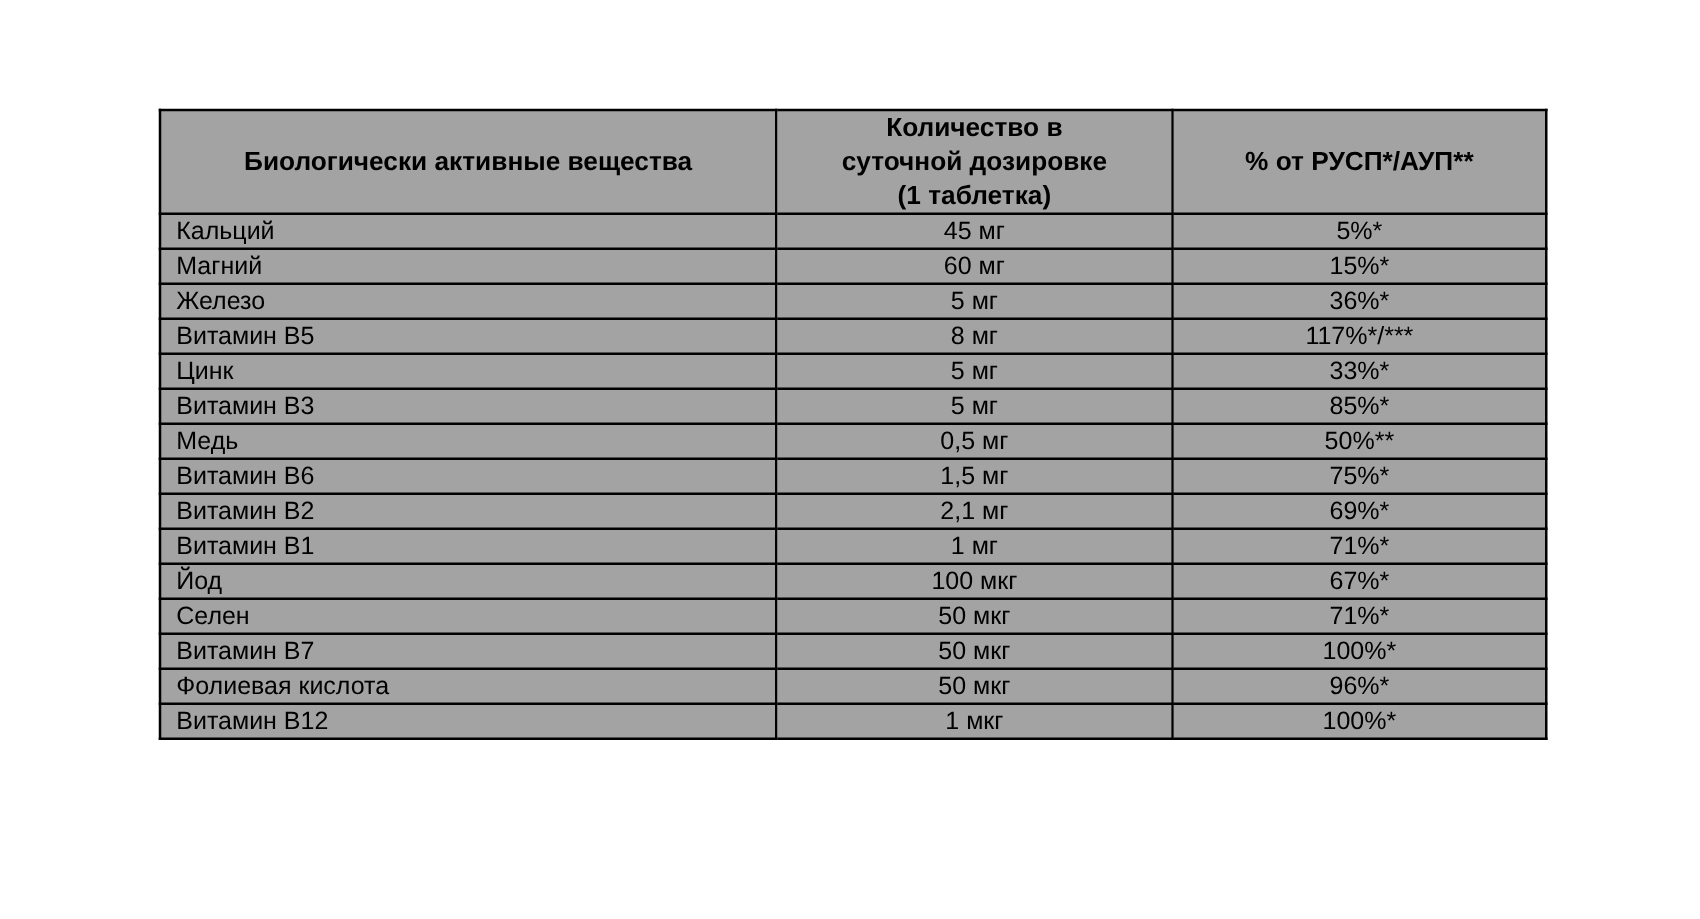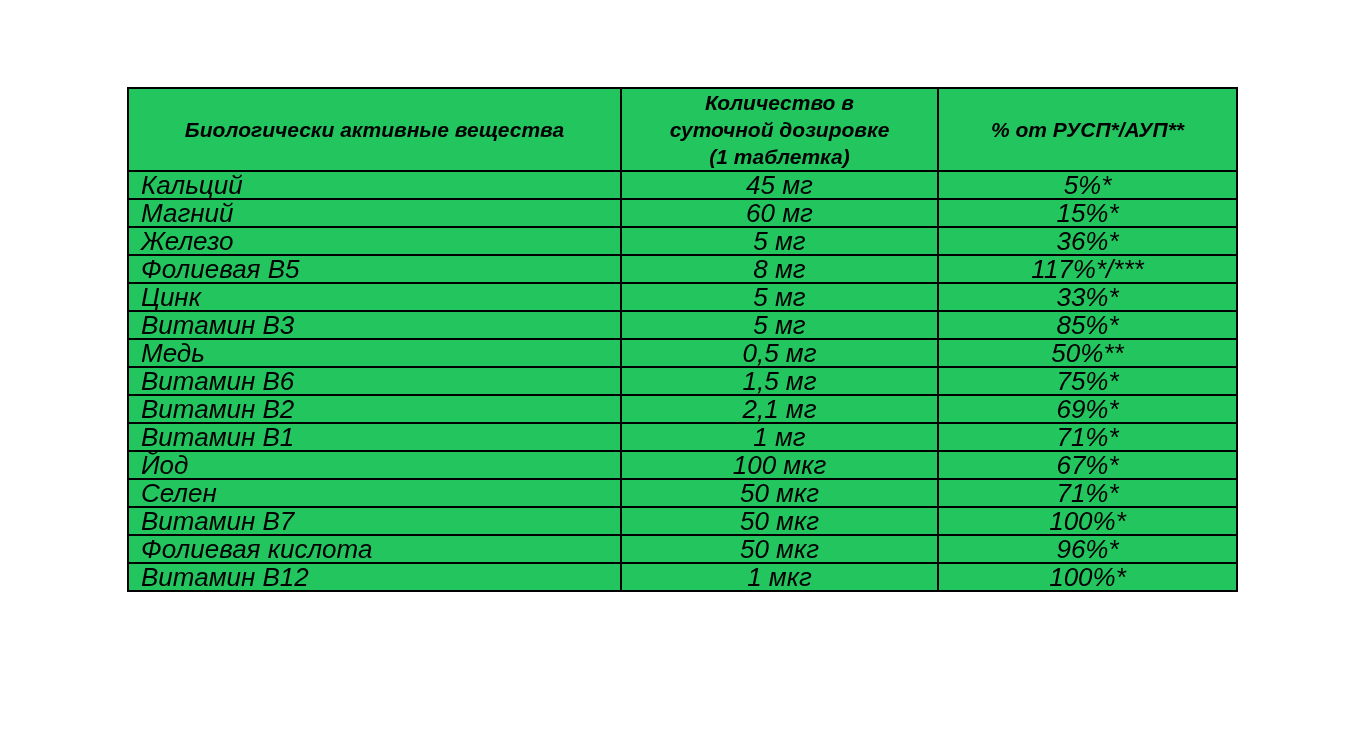--- a/index.html
+++ b/index.html
@@ -23,36 +23,35 @@
     border-collapse: collapse;
     table-layout: fixed;
   }
   .nutrition-table col.c1 { width: 493px; }
   .nutrition-table col.c2 { width: 317px; }
   .nutrition-table col.c3 { width: 299px; }
   .nutrition-table th,
   .nutrition-table td {
     border: 2px solid #000000;
     overflow: hidden;
-    background: #22c55e;
-    font-style: italic;
+    background: #a3a3a3;
   }
   .nutrition-table th {
     height: 81px;
     font-size: 21px;
     font-weight: bold;
     text-align: center;
     vertical-align: middle;
     line-height: 27px;
     white-space: pre-line;
     padding: 0 6px;
   }
   .nutrition-table td {
     height: 26px;
-    font-size: 26px;
+    font-size: 20px;
     font-weight: normal;
     vertical-align: middle;
     padding: 0 8px;
     line-height: 26px;
   }
   .nutrition-table td.cell-substance {
     text-align: left;
     padding-left: 12px;
   }
   .nutrition-table td.cell-amount,
@@ -88,21 +87,21 @@
         <td class="cell-substance">Магний</td>
         <td class="cell-amount">60 мг</td>
         <td class="cell-percent">15%*</td>
       </tr>
       <tr>
         <td class="cell-substance">Железо</td>
         <td class="cell-amount">5 мг</td>
         <td class="cell-percent">36%*</td>
       </tr>
       <tr>
-        <td class="cell-substance">Фолиевая B5</td>
+        <td class="cell-substance">Витамин B5</td>
         <td class="cell-amount">8 мг</td>
         <td class="cell-percent">117%*/***</td>
       </tr>
       <tr>
         <td class="cell-substance">Цинк</td>
         <td class="cell-amount">5 мг</td>
         <td class="cell-percent">33%*</td>
       </tr>
       <tr>
         <td class="cell-substance">Витамин B3</td>

